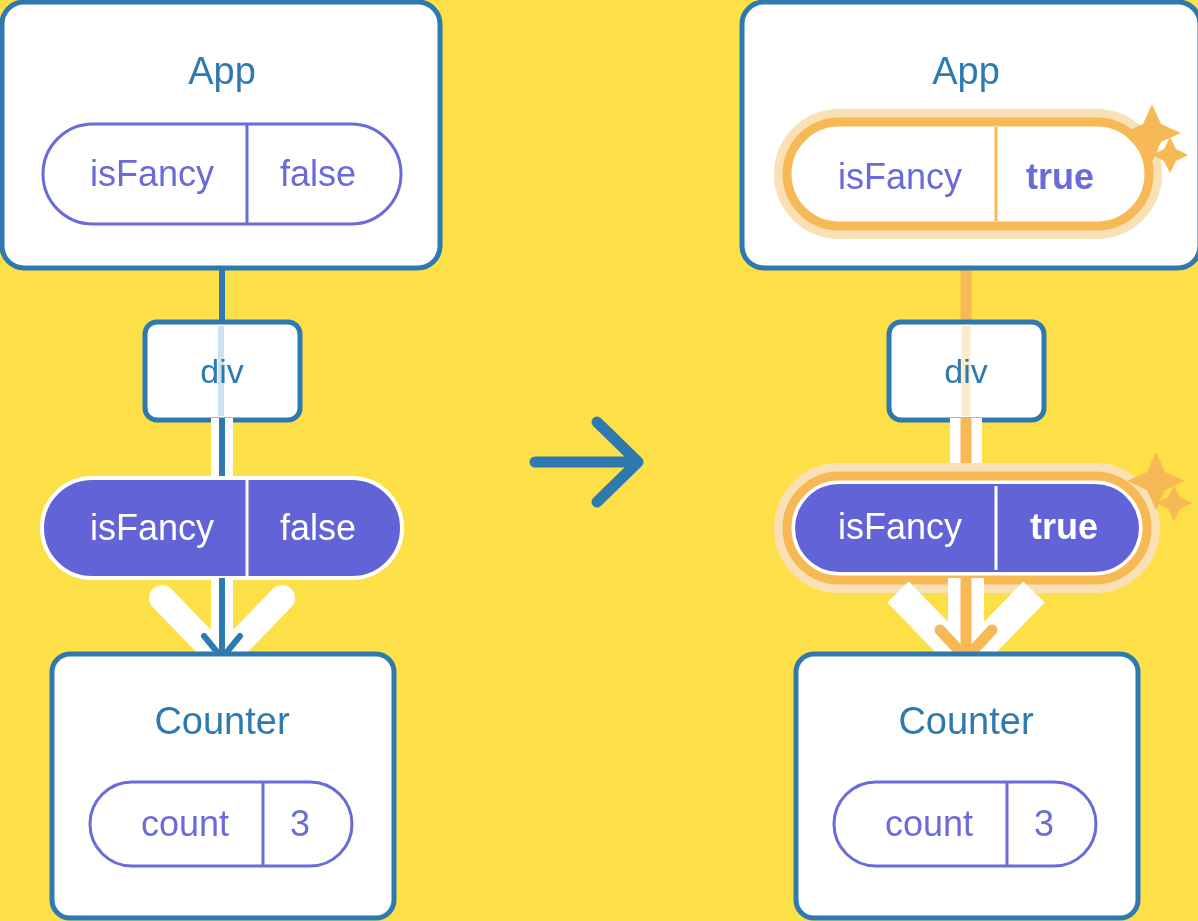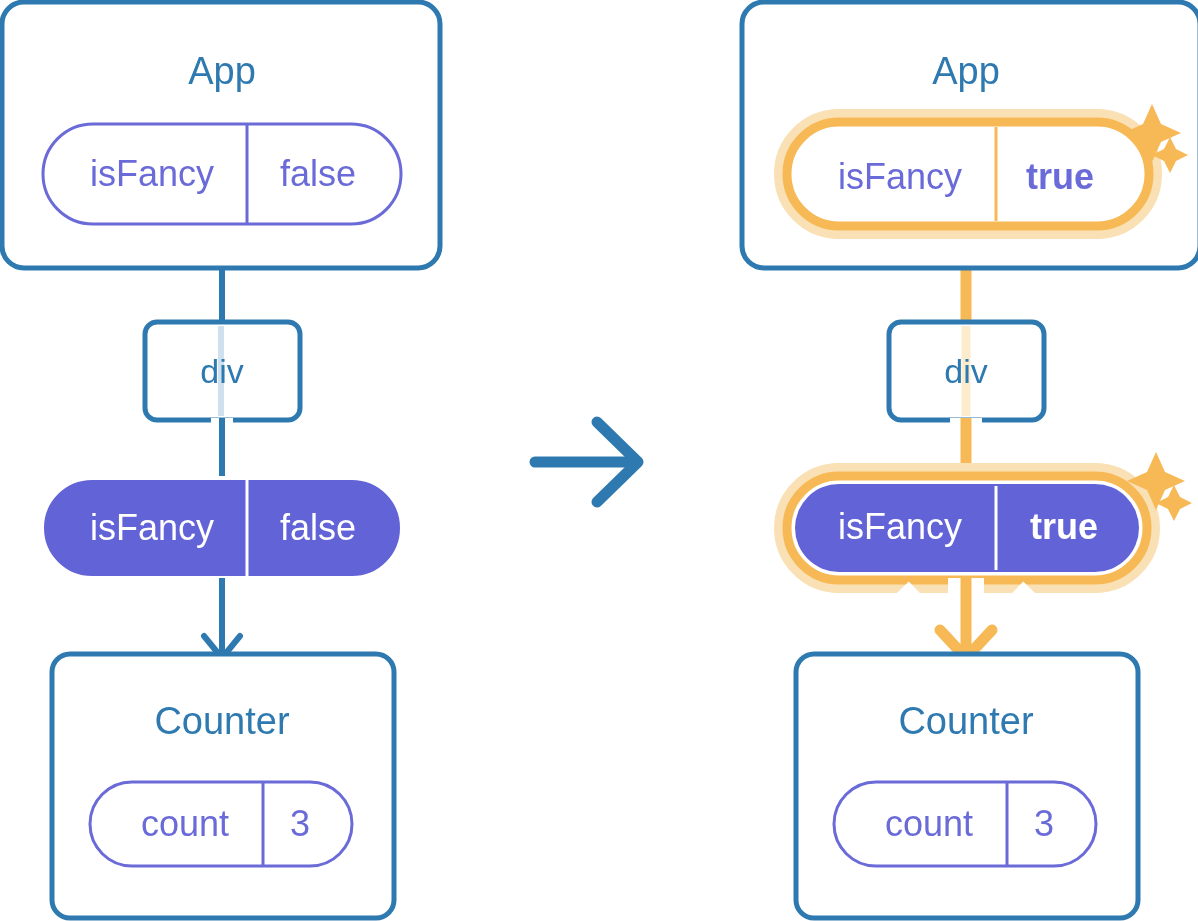--- a/index.html
+++ b/index.html
@@ -4,21 +4,21 @@
 <style>
   html, body {
     margin: 0;
     padding: 0;
     background: #4d6a75;
   }
   #stage {
     position: relative;
     width: 1198px;
     height: 921px;
-    background: #ffffff;
+    background: #fde047;
     overflow: hidden;
     font-family: "Liberation Sans", sans-serif;
   }
   svg.diagram {
     position: absolute;
     top: 0;
     left: 0;
     width: 1198px;
     height: 921px;
     display: block;

